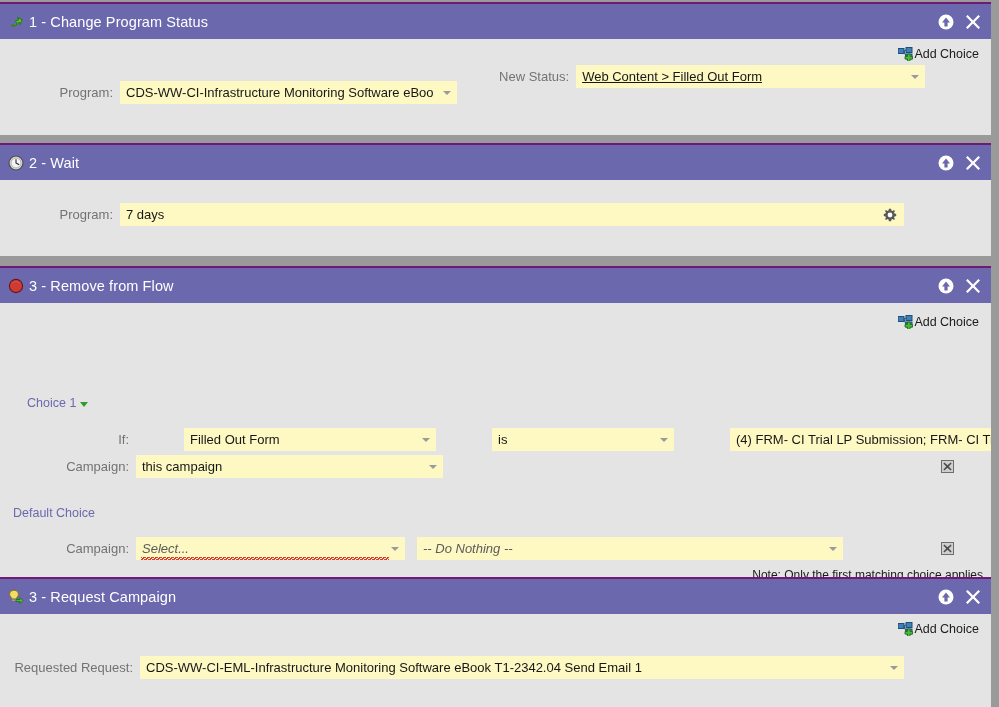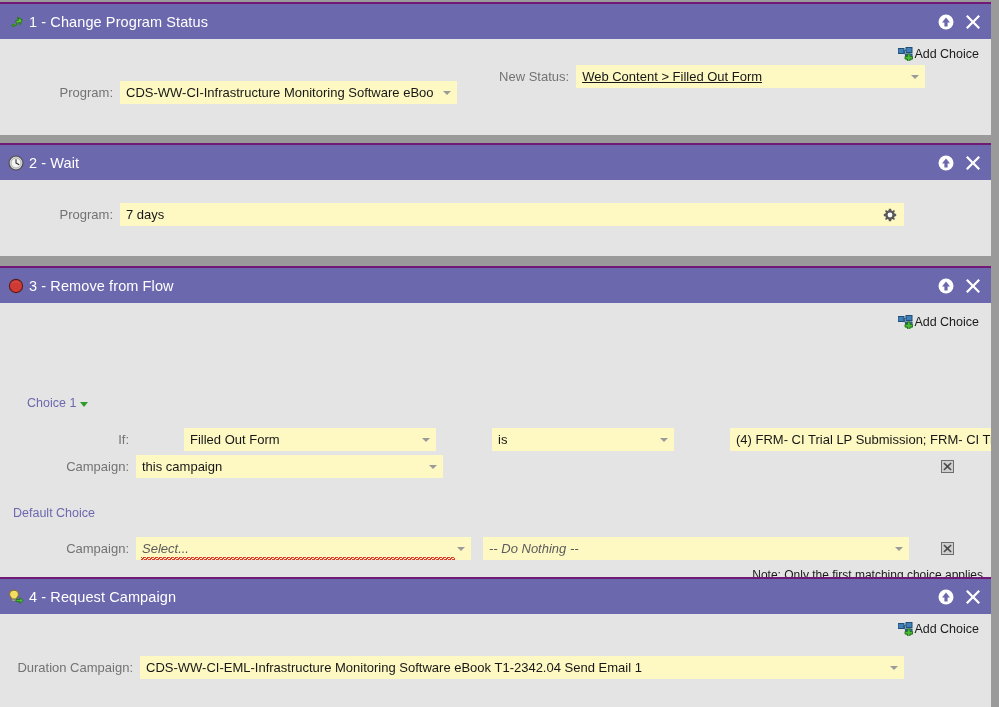--- a/index.html
+++ b/index.html
@@ -310,21 +310,21 @@
         <svg width="13" height="13" viewBox="0 0 13 13">
           <rect x="0.5" y="0.5" width="12" height="12" fill="#cfcfcf" stroke="#6d6d6d" stroke-width="1"></rect>
           <path d="M3.3 2.6 L6.5 5.3 L9.7 2.6 L10.6 3.6 L7.7 6.5 L10.6 9.4 L9.7 10.4 L6.5 7.7 L3.3 10.4 L2.4 9.4 L5.3 6.5 L2.4 3.6 Z" fill="#4a4a4a"></path>
         </svg>
       </span>
 
       <span class="default-label" style="left:13px; top:203px;">Default Choice</span>
 
       <div class="row" style="left:0px; top:234px;">
         <span class="lbl" style="width:136px;">Campaign:</span>
-        <span class="field sel" style="width:335px;">
+        <span class="field sel" style="width:269px;">
           <span class="val placeholder">Select...</span>
           <span class="caret"></span>
           <span class="squiggle"></span>
         </span>
         <span class="field sel" style="width:426px; margin-left:12px;">
           <span class="val placeholder">-- Do Nothing --</span>
           <span class="caret"></span>
         </span>
       </div>
       <span class="del-btn" style="left:941px; top:238px;">
@@ -340,21 +340,21 @@
 
   <div class="panel" style="top:577px; height:130px;">
     <div class="panel-header">
       <span class="hdr-icon">
         <svg width="16" height="16" viewBox="0 0 16 16">
           <path d="M6 1.2 C3 1.2 1.6 3.4 1.6 5.2 C1.6 6.8 2.7 7.8 3.3 8.6 L3.3 10 L8.7 10 L8.7 8.6 C9.3 7.8 10.4 6.8 10.4 5.2 C10.4 3.4 9 1.2 6 1.2 Z" fill="#f2de62" stroke="#8a7418" stroke-width="1"></path>
           <rect x="3.6" y="10.2" width="4.8" height="1.8" fill="#b9b9b9" stroke="#6a6a6a" stroke-width="0.7"></rect>
           <path d="M8 10.5 L12 10.5 L12 8.6 L15 11.6 L12 14.6 L12 12.6 L8 12.6 Z" fill="#4dbb34" stroke="#21741a" stroke-width="0.9" stroke-linejoin="round"></path>
         </svg>
       </span>
-      <span class="panel-title">4 - Request Campaign</span>
+      <span class="panel-title">3 - Request Campaign</span>
       <span class="hdr-actions">
         <span class="hdr-btn">
           <svg width="16" height="16" viewBox="0 0 16 16">
             <circle cx="8" cy="8" r="7.5" fill="#ffffff"></circle>
             <path d="M8 3.6 L12 8.4 L9.6 8.4 L9.6 12.4 L6.4 12.4 L6.4 8.4 L4 8.4 Z" fill="#6b68ae"></path>
           </svg>
         </span>
         <span class="hdr-btn">
           <svg width="16" height="16" viewBox="0 0 16 16">
             <path d="M2.6 1 L8 6.4 L13.4 1 L15 2.6 L9.6 8 L15 13.4 L13.4 15 L8 9.6 L2.6 15 L1 13.4 L6.4 8 L1 2.6 Z" fill="#ffffff"></path>
@@ -368,21 +368,21 @@
           <rect x="0" y="1.5" width="6" height="5" fill="#3f7fb5" stroke="#1d4f78" stroke-width="1"></rect>
           <rect x="8" y="0.5" width="6" height="5" fill="#3f7fb5" stroke="#1d4f78" stroke-width="1"></rect>
           <rect x="8" y="7" width="6" height="5" fill="#3f7fb5" stroke="#1d4f78" stroke-width="1"></rect>
           <path d="M6 4 L8 3 M6 4 L8 9.5" stroke="#1d4f78" stroke-width="1" fill="none"></path>
           <path d="M7 9.5 h2.5 V7 h2.5 v2.5 H14.5 v2.5 H12 v2.5 H9.5 V12 H7 Z" fill="#4dbb34" stroke="#21741a" stroke-width="0.9"></path>
         </svg>
         <span>Add Choice</span>
       </div>
 
       <div class="row" style="left:0px; top:42px; width:910px;">
-        <span class="lbl" style="width:140px;">Duration Campaign:</span>
+        <span class="lbl" style="width:140px;">Requested Request:</span>
         <span class="field sel" style="width:764px;align-items:center;">
           <span class="val">CDS-WW-CI-EML-Infrastructure Monitoring Software eBook T1-2342.04 Send Email 1</span>
           <span class="caret"></span>
         </span>
       </div>
     </div>
   </div>
 
   <div class="rail"></div>
 </div>

